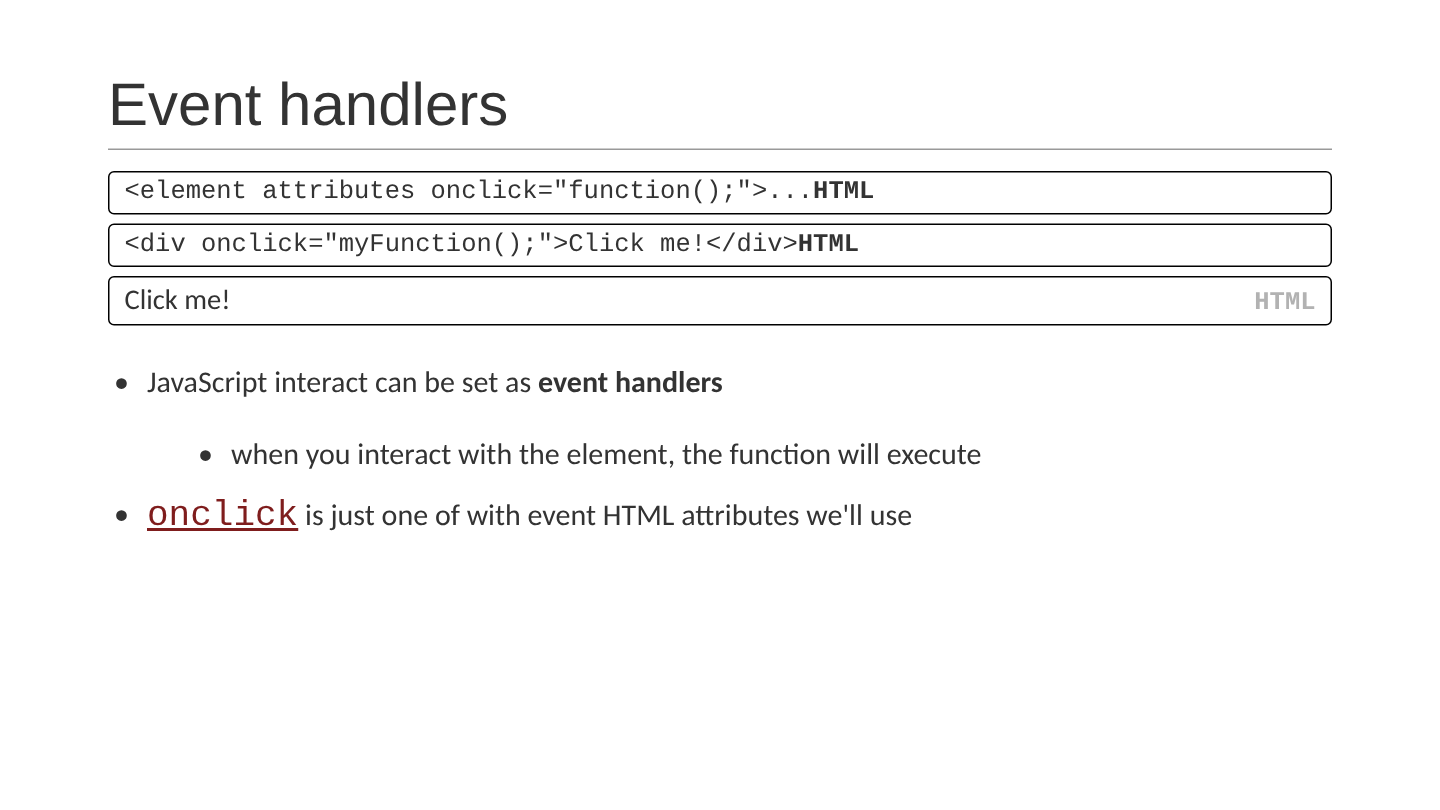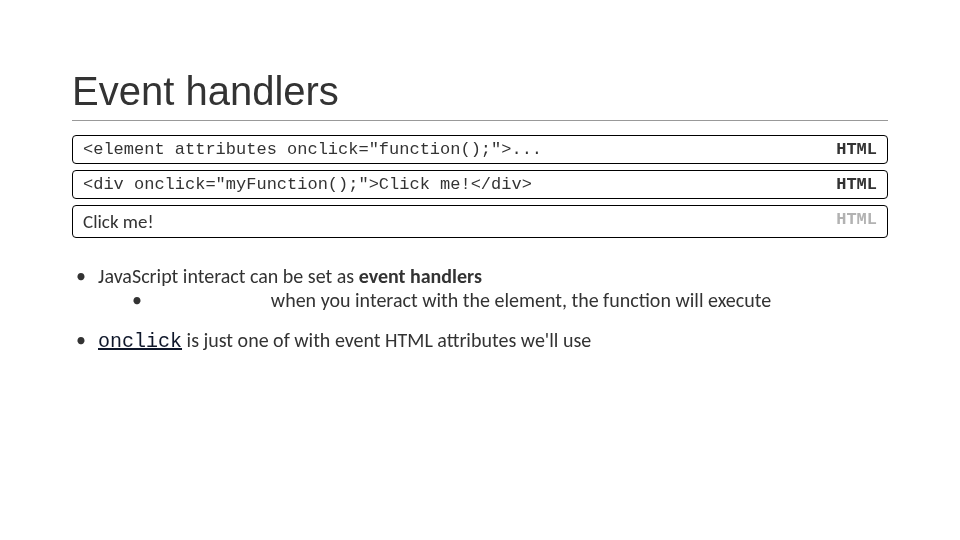--- a/index.html
+++ b/index.html
@@ -8,60 +8,59 @@
     width: 960px;
     height: 540px;
     background: #ffffff;
     font-family: "Segoe UI", "Calibri", Arial, sans-serif;
     color: #333;
   }
   .slide {
     box-sizing: border-box;
     width: 100%;
     height: 100%;
-    padding: 69px 72px 0 72px;
+    padding: 48px 72px 0 72px;
   }
   .title {
     font-size: 40px;
     font-weight: 300;
     font-family: "Segoe UI Light", "Segoe UI", "Calibri Light", Arial, sans-serif;
     color: #333;
     border-bottom: 1px solid #999;
     padding-bottom: 6px;
     margin-bottom: 14px;
   }
   .code-box {
     border: 1.5px solid #000;
     border-radius: 4px;
     padding: 4px 10px 4px 10px;
     font-family: "Courier New", monospace;
     font-size: 17px;
     display: flex;
-    justify-content: space-between;
     align-items: center;
     margin-bottom: 6px;
     background: #fff;
   }
   .code-box .code {
     font-family: "Courier New", monospace;
     color: #333;
     white-space: pre;
   }
   .code-box .tag {
     font-family: "Courier New", monospace;
     font-weight: bold;
     color: #333;
   }
   .demo-box {
     border: 1.5px solid #000;
     border-radius: 4px;
     padding: 4px 10px;
     display: flex;
     justify-content: space-between;
-    align-items: flex-start;
+    align-items: flex-end;
     background: #fff;
     margin-bottom: 26px;
   }
   .demo-box .text {
     font-family: "Segoe UI", "Calibri", Arial, sans-serif;
     font-size: 19px;
     color: #333;
   }
   .demo-box .tag {
     font-family: "Courier New", monospace;
@@ -85,44 +84,43 @@
     content: "•";
     position: absolute;
     left: 0;
     top: 0;
     color: #333;
     font-size: 20px;
   }
   ul.sub {
     list-style: none;
     padding-left: 34px;
-    margin-top: 0;
-    text-align: center;
+    margin-top: 24px;
   }
   ul.sub > li {
     font-size: 20px;
     color: #333;
     position: relative;
     padding-left: 22px;
     margin-bottom: 14px;
   }
   ul.sub > li::before {
     content: "•";
     position: absolute;
     left: 0;
     top: 0;
     color: #333;
     font-size: 20px;
   }
   .bold { font-weight: 600; }
   .codeinline {
     font-family: "Courier New", monospace;
-    color: #0f172a;
+    color: #7f1d1d;
     text-decoration: underline;
-    font-size: 20px;
+    font-size: 24px;
     text-align: center;
   }
 </style>
 </head>
 <body>
 
 <div class="slide">
 
   <div class="title">Event handlers</div>
 

